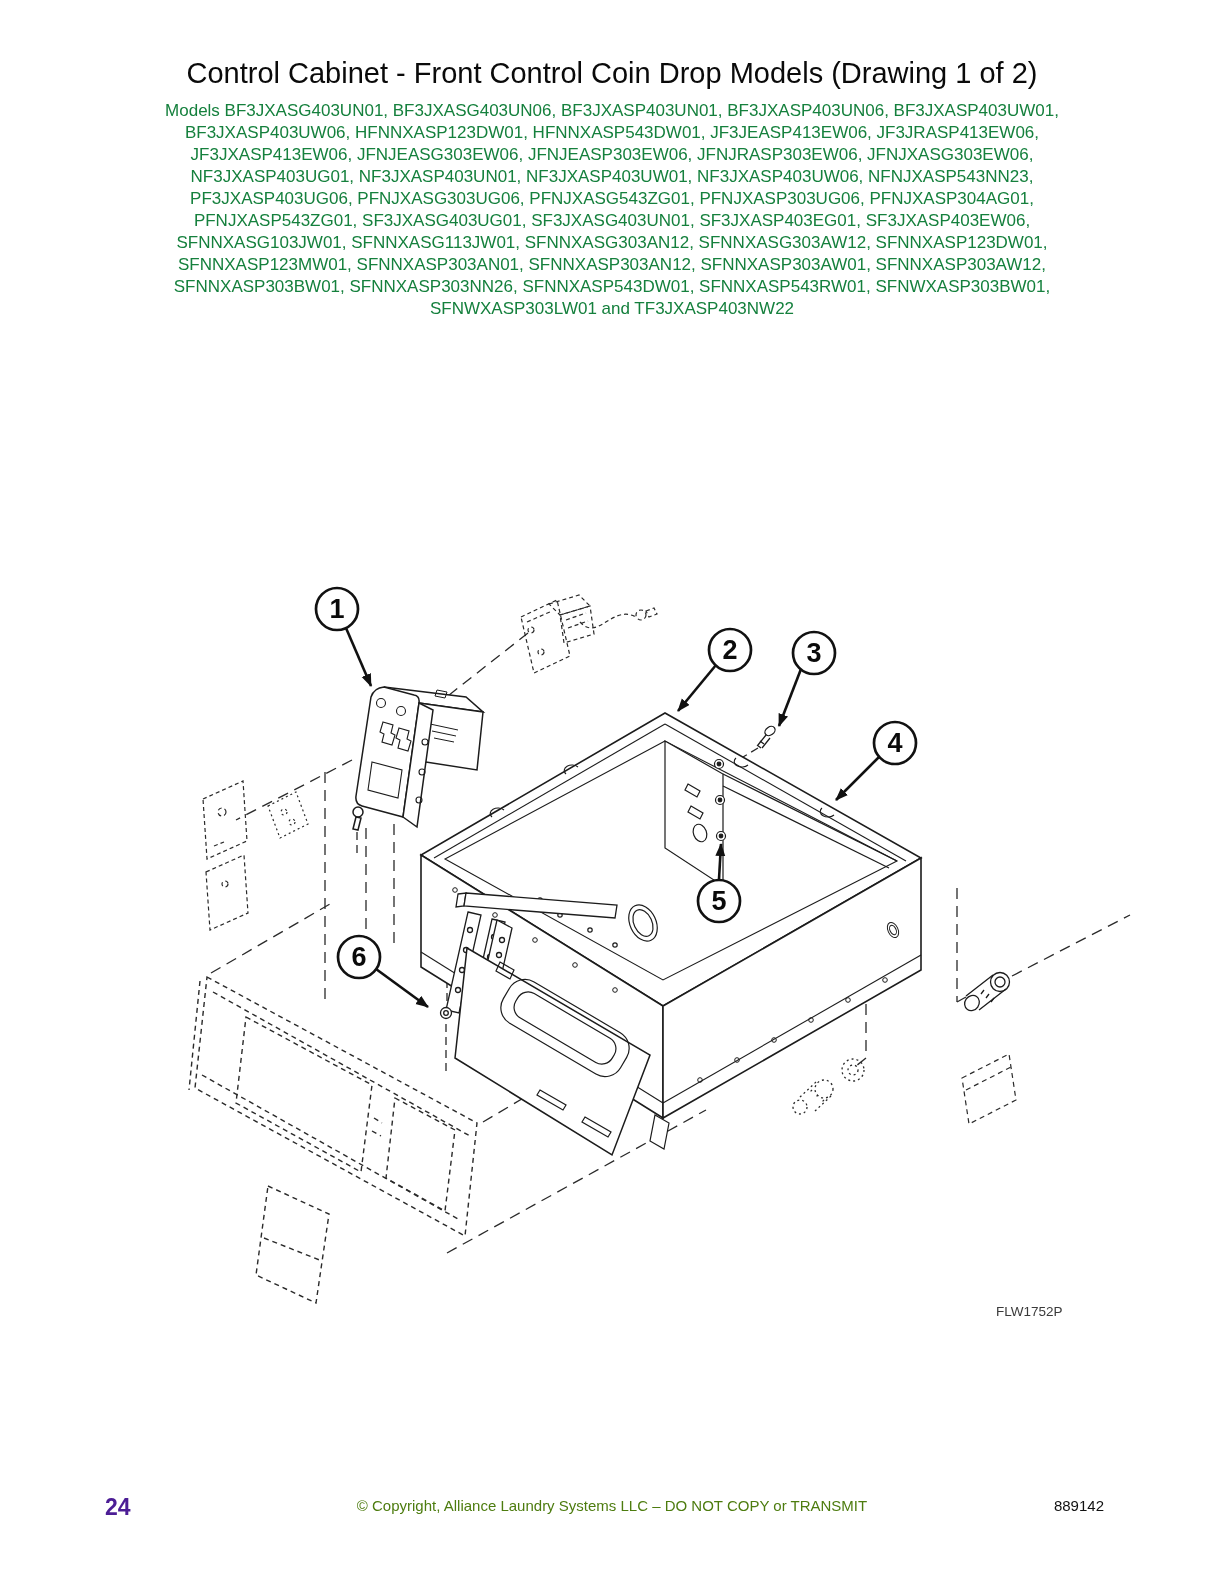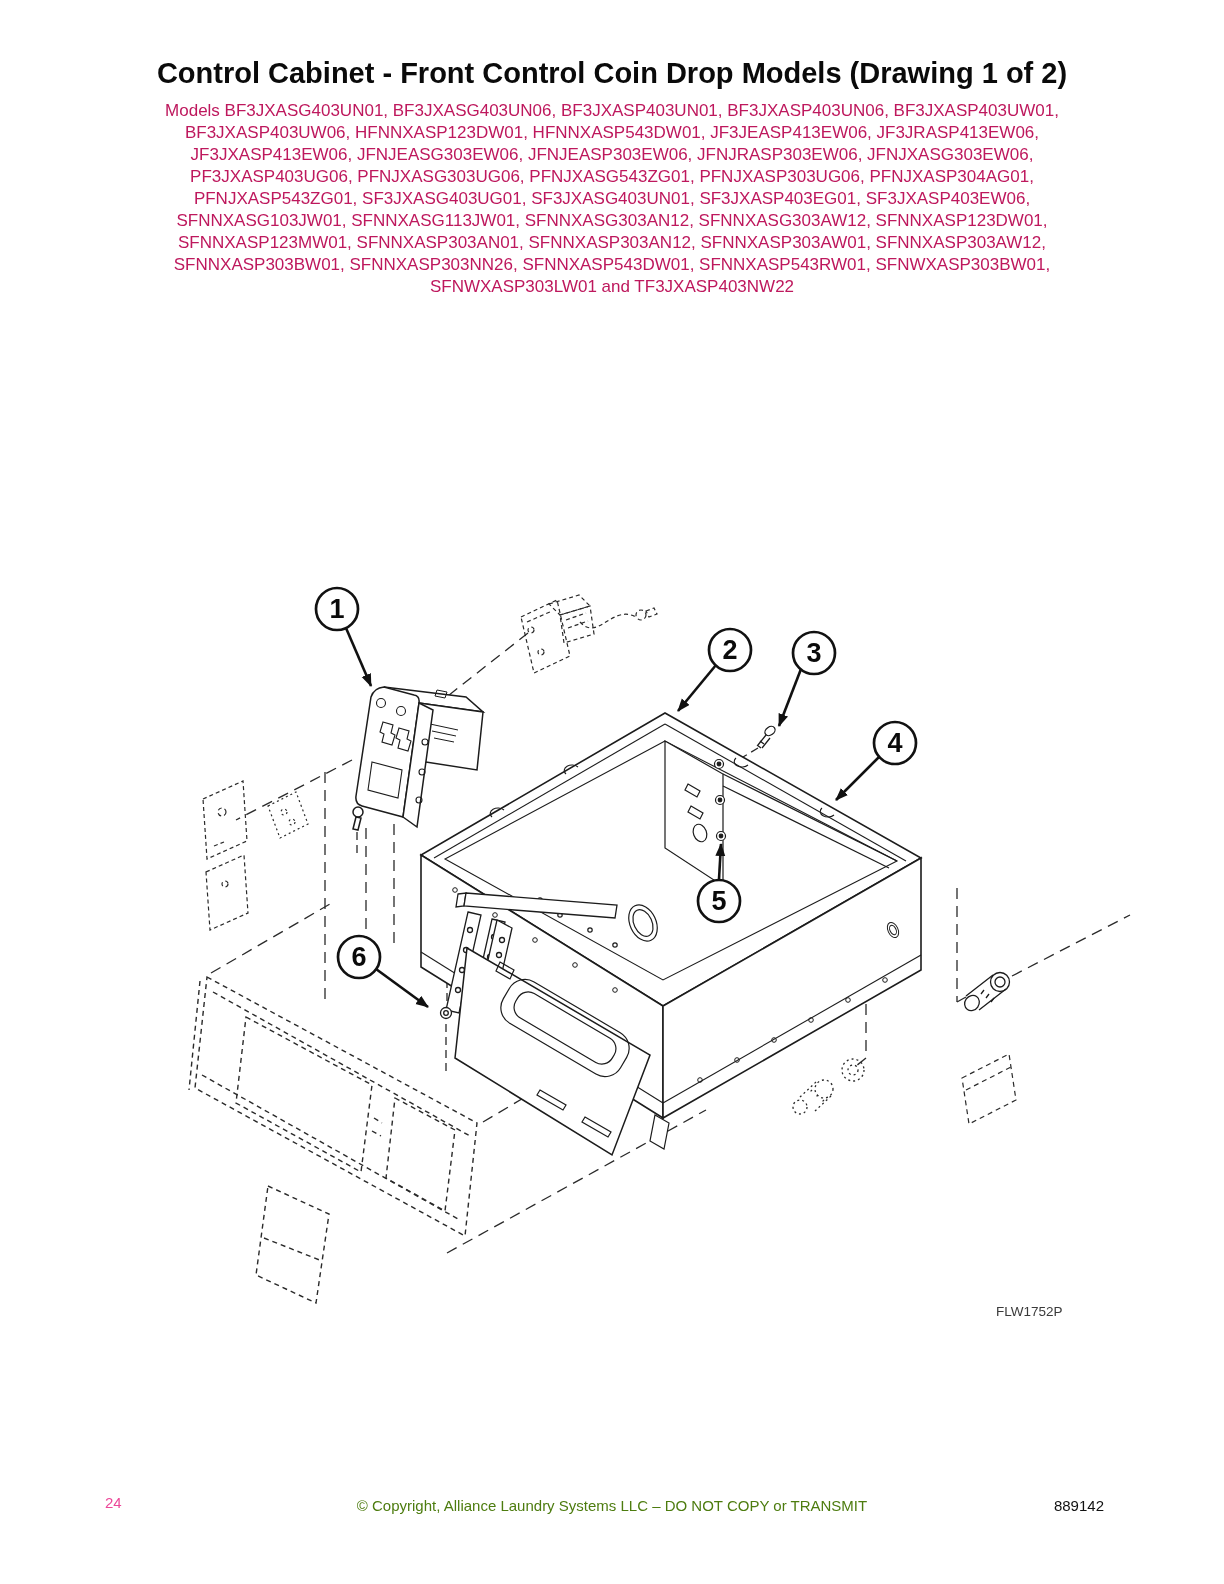--- a/index.html
+++ b/index.html
@@ -1,23 +1,23 @@
 <!DOCTYPE html>
 <html><head>
 <meta charset="utf-8">
 <style>
   html,body{margin:0;padding:0;background:#fff;}
   .page{position:relative;width:1224px;height:1584px;background:#ffffff;overflow:hidden;
         font-family:"Liberation Sans","DejaVu Sans",sans-serif;color:#111;}
   .doc-title{position:absolute;top:57px;left:0;width:100%;text-align:center;
-             font-size:29px;font-weight:bold;letter-spacing:0px;color:#0a0a0a;}
+             font-size:29px;font-weight:normal;letter-spacing:0px;color:#0a0a0a;}
   .models-block{position:absolute;top:100px;left:92px;width:1040px;text-align:center;
-                font-size:17px;line-height:22px;color:#be185d;}
+                font-size:17px;line-height:22px;color:#15803d;}
   .figure-wrap{position:absolute;left:0;top:0;width:1224px;height:1584px;}
-  .footer-pageno{position:absolute;left:105px;top:1494px;font-size:15px;color:#ec4899;}
+  .footer-pageno{position:absolute;left:105px;top:1494px;font-size:23px;color:#4c1d95;font-weight:bold;}
   .footer-copy{position:absolute;left:0;top:1497px;width:100%;text-align:center;font-size:15px;color:#4d7c0f;}
   .footer-doc{position:absolute;right:120px;top:1497px;font-size:15px;color:#111;}
   svg text.callout-num{font-family:"Liberation Sans","DejaVu Sans",sans-serif;font-weight:bold;font-size:27px;fill:#0a0a0a;}
   svg text.fig-code{font-family:"Liberation Sans","DejaVu Sans",sans-serif;font-size:13.5px;fill:#3a3a3a;}
 </style>
 </head>
 <body>
 
 <div class="page">
 
@@ -288,20 +288,21 @@
     <text class="fig-code" x="996" y="1316">FLW1752P</text>
   </svg>
   </div>
 
   <div class="doc-title">Control Cabinet - Front Control Coin Drop Models (Drawing 1 of 2)</div>
 
   <div class="models-block">
     <div>Models BF3JXASG403UN01, BF3JXASG403UN06, BF3JXASP403UN01, BF3JXASP403UN06, BF3JXASP403UW01,</div>
     <div>BF3JXASP403UW06, HFNNXASP123DW01, HFNNXASP543DW01, JF3JEASP413EW06, JF3JRASP413EW06,</div>
     <div>JF3JXASP413EW06, JFNJEASG303EW06, JFNJEASP303EW06, JFNJRASP303EW06, JFNJXASG303EW06,</div>
+    <div>NF3JXASP403UG01, NF3JXASP403UN01, NF3JXASP403UW01, NF3JXASP403UW06, NFNJXASP543NN23,</div>
     <div>PF3JXASP403UG06, PFNJXASG303UG06, PFNJXASG543ZG01, PFNJXASP303UG06, PFNJXASP304AG01,</div>
     <div>PFNJXASP543ZG01, SF3JXASG403UG01, SF3JXASG403UN01, SF3JXASP403EG01, SF3JXASP403EW06,</div>
     <div>SFNNXASG103JW01, SFNNXASG113JW01, SFNNXASG303AN12, SFNNXASG303AW12, SFNNXASP123DW01,</div>
     <div>SFNNXASP123MW01, SFNNXASP303AN01, SFNNXASP303AN12, SFNNXASP303AW01, SFNNXASP303AW12,</div>
     <div>SFNNXASP303BW01, SFNNXASP303NN26, SFNNXASP543DW01, SFNNXASP543RW01, SFNWXASP303BW01,</div>
     <div>SFNWXASP303LW01 and TF3JXASP403NW22</div>
   </div>
 
   <div class="footer-pageno">24</div>
   <div class="footer-copy">© Copyright, Alliance Laundry Systems LLC – DO NOT COPY or TRANSMIT</div>

